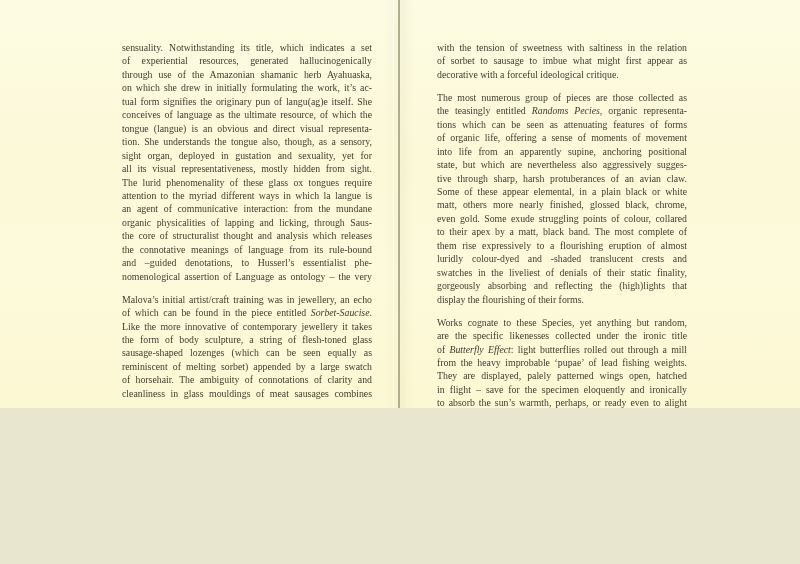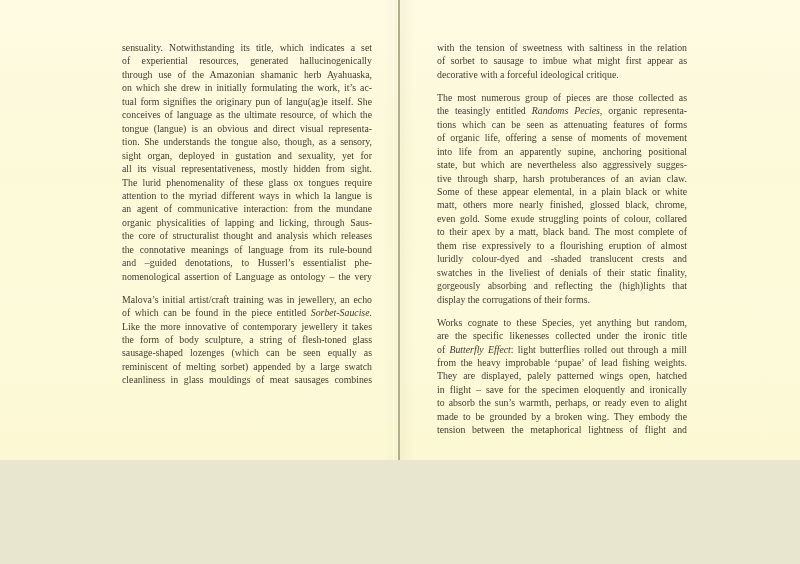--- a/index.html
+++ b/index.html
@@ -1,21 +1,21 @@
 <!DOCTYPE html>
 <html style="--paper: #fcf9d9; --ink: #3e3b31; --fold-dark: #b0ad8c; --fold-light: #fffdea;"><head>
 <meta charset="utf-8">
 <style>
   html, body { margin: 0; padding: 0; }
   body { background: #e9e6d0; }
 
   .spread {
     position: relative;
     width: 800px;
-    height: 460px;
+    height: 408px;
     overflow: hidden;
     background: linear-gradient(180deg, #fdfbe2 0%, #fcf9d9 38%, #fdfadb 68%, #fcf8d3 100%);
     font-family: "Liberation Serif", "DejaVu Serif", serif;
     text-decoration: underline;
   }
 
   .page {
     position: absolute;
     top: 0;
     height: 564px;
@@ -104,20 +104,21 @@
           <div class="line">and –guided denotations, to Husserl’s essentialist phe-</div>
           <div class="line">nomenological assertion of Language as ontology – the very</div>
         </div>
         <div class="para">
           <div class="line">Malova’s initial artist/craft training was in jewellery, an echo</div>
           <div class="line">of which can be found in the piece entitled <i>Sorbet-Saucise</i>.</div>
           <div class="line">Like the more innovative of contemporary jewellery it takes</div>
           <div class="line">the form of body sculpture, a string of flesh-toned glass</div>
           <div class="line">sausage-shaped lozenges (which can be seen equally as</div>
           <div class="line">reminiscent of melting sorbet) appended by a large swatch</div>
+          <div class="line">of horsehair. The ambiguity of connotations of clarity and</div>
           <div class="line">cleanliness in glass mouldings of meat sausages combines</div>
         </div>
       </div>
   </div>
 
   <div class="fold">
     <div class="fold-highlight"></div>
     <div class="fold-line"></div>
   </div>
 
@@ -137,21 +138,21 @@
           <div class="line">state, but which are nevertheless also aggressively sugges-</div>
           <div class="line">tive through sharp, harsh protuberances of an avian claw.</div>
           <div class="line">Some of these appear elemental, in a plain black or white</div>
           <div class="line">matt, others more nearly finished, glossed black, chrome,</div>
           <div class="line">even gold. Some exude struggling points of colour, collared</div>
           <div class="line">to their apex by a matt, black band. The most complete of</div>
           <div class="line">them rise expressively to a flourishing eruption of almost</div>
           <div class="line">luridly colour-dyed and -shaded translucent crests and</div>
           <div class="line">swatches in the liveliest of denials of their static finality,</div>
           <div class="line">gorgeously absorbing and reflecting the (high)lights that</div>
-          <div class="line para-end">display the corrugations of their forms.</div>
+          <div class="line para-end">display the flourishing of their forms.</div>
         </div>
         <div class="para">
           <div class="line">Works cognate to these Species, yet anything but random,</div>
           <div class="line">are the specific likenesses collected under the ironic title</div>
           <div class="line">of <i>Butterfly Effect</i>: light butterflies rolled out through a mill</div>
           <div class="line">from the heavy improbable ‘pupae’ of lead fishing weights.</div>
           <div class="line">They are displayed, palely patterned wings open, hatched</div>
           <div class="line">in flight – save for the specimen eloquently and ironically</div>
           <div class="line">to absorb the sun’s warmth, perhaps, or ready even to alight</div>
           <div class="line">made to be grounded by a broken wing. They embody the</div>

